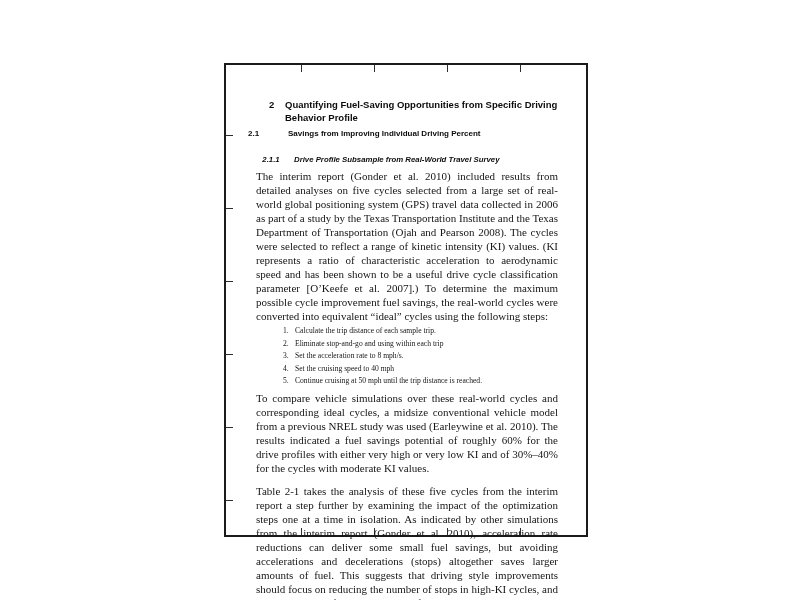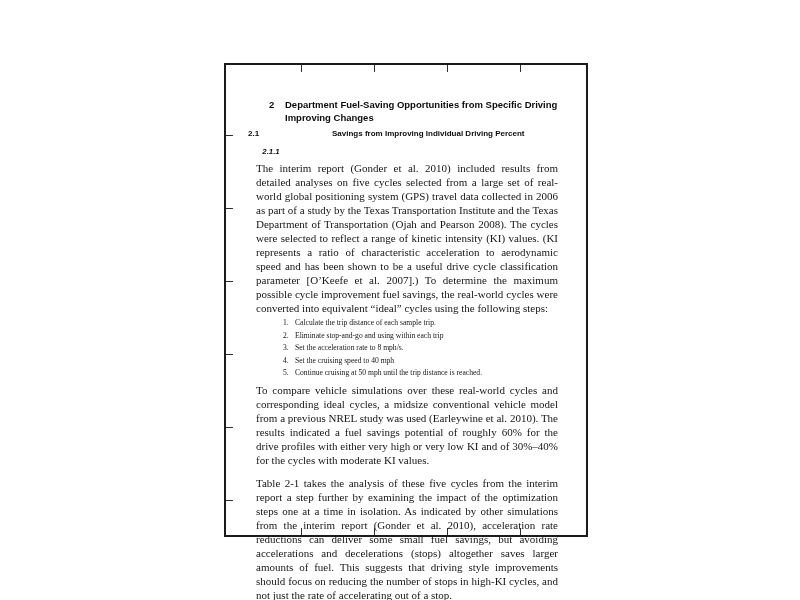--- a/index.html
+++ b/index.html
@@ -15,22 +15,22 @@
   .tick { position: absolute; background: #2e2e2e; }
   .tick.v { width: 1px; height: 7px; }
   .tick.h { width: 7px; height: 1px; }
 
   .content { position: absolute; left: 30px; right: 28px; top: 0; }
 
   .h1 { display: flex; margin: 33px 0 0 13px;
         font: bold 9.5px/13px "Liberation Sans", sans-serif; color: #0c0c0c; }
   .h1 .hnum { width: 16px; flex: none; }
 
-  .h2 { display: flex; margin: 5px 0 8px -8px;
-        font: bold 8px/10px "Liberation Sans", sans-serif; color: #0c0c0c; gap: 44px; }
+  .h2 { display: flex; margin: 5px 0 16px -8px;
+        font: bold 8px/10px "Liberation Sans", sans-serif; color: #0c0c0c; }
   .h2 .hnum { width: 40px; flex: none; }
 
   .h3 { display: flex; margin: 6px 0 0 -8px;
         font: italic bold 7.8px/10px "Liberation Sans", sans-serif; color: #0c0c0c; text-align: center; }
   .h3 .hnum { width: 46px; flex: none; }
 
   .para { margin-top: 4px; font-size: 11px; line-height: 14px; text-align: justify; font-family: Liberation Serif, serif; }
 
   .steps { margin: 3px 0 0 27px; font-size: 7.6px; }
   .step { display: flex; line-height: 10px; margin-bottom: 2.5px; }
@@ -71,32 +71,33 @@
   <div class="tick h" style="left:0; top:216px;"></div>
   <div class="tick h" style="left:0; top:289px;"></div>
   <div class="tick h" style="left:0; top:362px;"></div>
   <div class="tick h" style="left:0; top:435px;"></div>
 
   <div class="content">
 
     <div class="h1">
       <span class="hnum">2</span>
       <span>
-        <span>Department Fuel-Saving Opportunities from Specific Driving</span><br>
-        <span>Improving Changes</span>
+        <span>Quantifying Fuel-Saving Opportunities from Specific Driving</span><br>
+        <span>Behavior Profile</span>
       </span>
     </div>
 
     <div class="h2">
       <span class="hnum">2.1</span>
       <span>Savings from Improving Individual Driving Percent</span>
     </div>
 
     <div class="h3">
       <span class="hnum">2.1.1</span>
+      <span>Drive Profile Subsample from Real-World Travel Survey</span>
     </div>
 
     <p class="para">The interim report (Gonder et al. 2010) included results from detailed analyses on five cycles selected from a large set of real-world global positioning system (GPS) travel data collected in 2006 as part of a study by the Texas Transportation Institute and the Texas Department of Transportation (Ojah and Pearson 2008). The cycles were selected to reflect a range of kinetic intensity (KI) values. (KI represents a ratio of characteristic acceleration to aerodynamic speed and has been shown to be a useful drive cycle classification parameter [O’Keefe et al. 2007].) To determine the maximum possible cycle improvement fuel savings, the real-world cycles were converted into equivalent “ideal” cycles using the following steps:</p>
 
     <div class="steps">
       <div class="step">
         <span class="snum">1.</span>
         <span>Calculate the trip distance of each sample trip.</span>
       </div>
       <div class="step">

